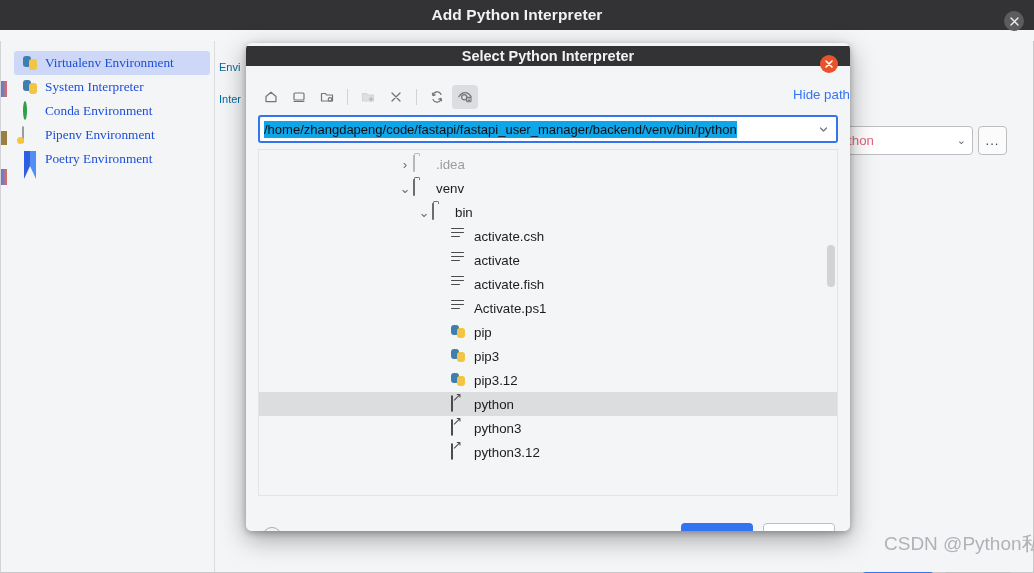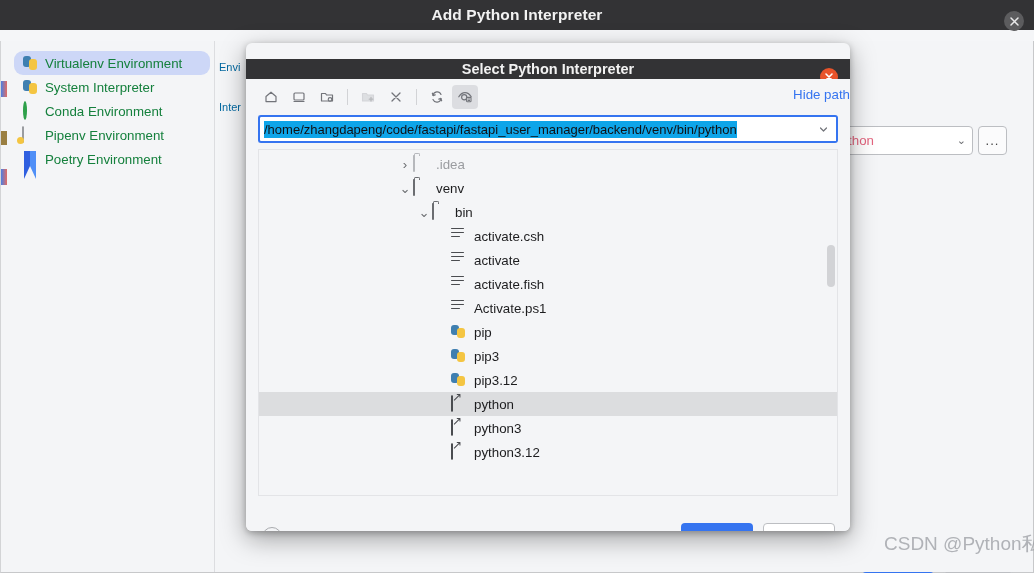--- a/index.html
+++ b/index.html
@@ -48,24 +48,25 @@
     position: absolute; left: 9px; top: 0px; width: 205px; height: 531px;
     background: #f4f5f7;
     border-right: 1px solid #dcdde0;
     box-sizing: border-box;
   }
   .side-item {
     position: relative;
     display: flex; align-items: center; gap: 7px;
     height: 24px; margin: 0 4px;
     padding-left: 8px;
-    font-size: 13.3px; color: #15803d;
-    border-radius: 9px;
+    font-size: 13.3px; color: #1d4ed8;
+    border-radius: 3px;
     cursor: pointer;
     white-space: nowrap;
+    font-family: Liberation Serif, serif;
   }
   .side-item.selected { background: #cdd7f7; }
   .side-icon { width: 16px; height: 16px; flex: none; position: relative; }
 
   
   .ico-python { position: relative; }
   .ico-python .b1, .ico-python .b2 {
     position: absolute; width: 8px; height: 11px; border-radius: 3px;
   }
   .ico-python .b1 { background: #3f7fb0; left: 1px; top: 1px; }
@@ -130,21 +131,21 @@
 
   
   .inner {
     position: absolute; left: 246px; top: 43px; width: 604px; height: 488px;
     background: #f4f5f7;
     border-radius: 6px;
     box-shadow: 0 8px 26px rgba(0,0,0,.35), 0 2px 6px rgba(0,0,0,.25);
     overflow: hidden;
   }
   .inner-titlebar {
-    position: absolute; left: 0; top: 16px; width: 604px; height: 20px;
+    position: absolute; left: 0; top: 3px; width: 604px; height: 20px;
     background: #333335;
     display: flex; align-items: center; justify-content: center;
   }
   .inner-title { color: #f2f2f2; font-size: 14.5px; font-weight: bold; }
   .inner-close {
     position: absolute; right: 12px; top: 9px;
     width: 18px; height: 18px; border-radius: 50%;
     background: #e8532a; display: flex; align-items: center; justify-content: center;
     cursor: pointer;
   }
@@ -336,21 +337,21 @@
           <span>Pipenv Environment</span>
         </div>
 
         <div class="side-item">
           <span class="side-icon"><span class="ico-poetry"></span></span>
           <span>Poetry Environment</span>
         </div>
       </div>
 
       <div class="outer-label" style="left:218px; top:20px;">Envi</div>
-      <div class="outer-label" style="left:218px; top:60px;">Inter</div>
+      <div class="outer-label" style="left:218px; top:52px;">Inter</div>
 
       <div class="outer-field-python">
         <span class="val">python</span>
         <span class="chev">⌄</span>
       </div>
 
       <div class="outer-browse">...</div>
 
       <div class="outer-ok">OK</div>
       <div class="outer-cancel">Cancel</div>

